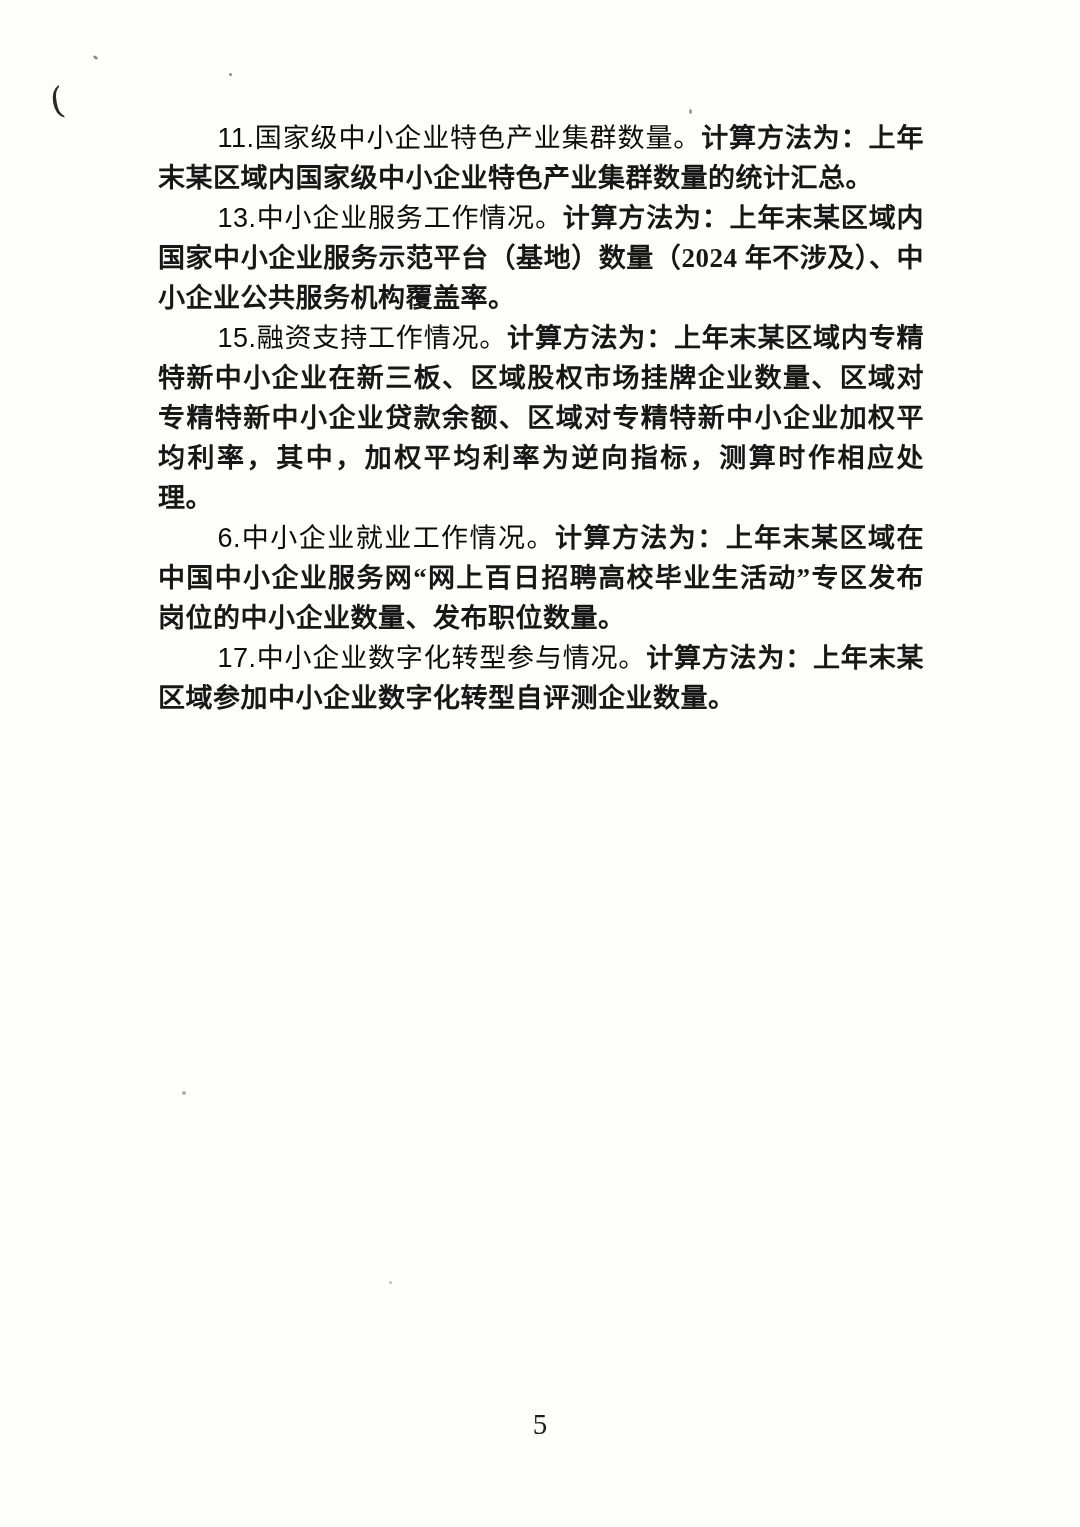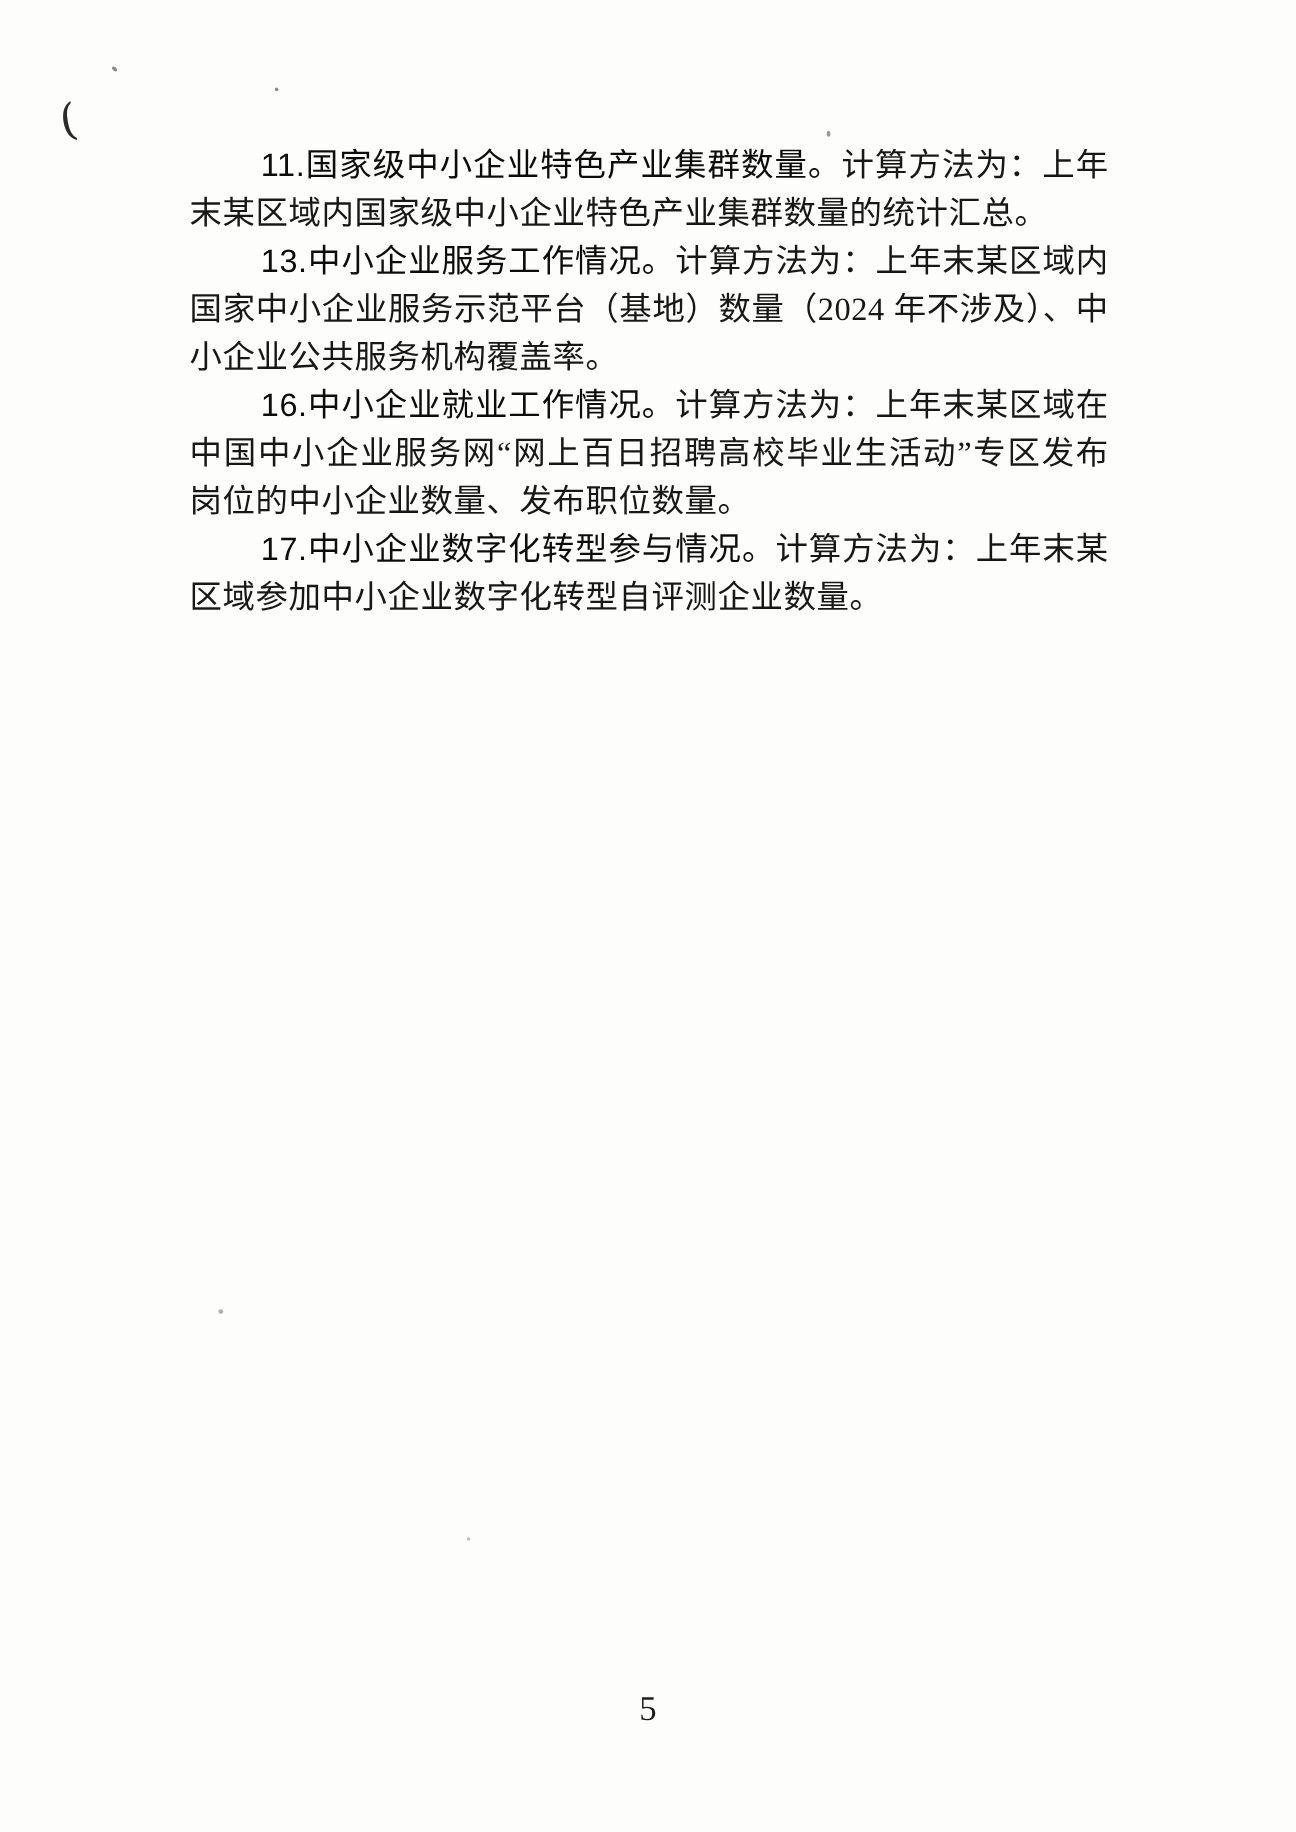--- a/index.html
+++ b/index.html
@@ -30,21 +30,21 @@
   .item {
     margin: 0;
     text-indent: 2.2em;
   }
   .item .heading {
     font-weight: 400;
     font-family: "Liberation Sans", "DejaVu Sans", sans-serif;
     color: #0c0c0c;
   }
   .item .body {
-    font-weight: 400;
+    font-weight: 700;
     color: #171717;
   }
   .page-number {
     position: absolute;
     top: 1408px;
     left: 0;
     width: 100%;
     text-align: center;
     font-size: 29px;
     color: #1c1c1c;
@@ -83,22 +83,23 @@
   <span class="speck s5"></span>
 
   <div class="content">
 
     <p class="item"><span class="heading">11.国家级中小企业特色产业集群数量。</span><span class="body">计算方法为：上年末某区域内国家级中小企业特色产业集群数量的统计汇总。</span></p>
 
 
     <p class="item"><span class="heading">13.中小企业服务工作情况。</span><span class="body">计算方法为：上年末某区域内国家中小企业服务示范平台（基地）数量（2024 年不涉及）、中小企业公共服务机构覆盖率。</span></p>
 
 
+    <p class="item"><span class="heading">15.融资支持工作情况。</span><span class="body">计算方法为：上年末某区域内专精特新中小企业在新三板、区域股权市场挂牌企业数量、区域对专精特新中小企业贷款余额、区域对专精特新中小企业加权平均利率，其中，加权平均利率为逆向指标，测算时作相应处理。</span></p>
 
-    <p class="item"><span class="heading">16.中小企业就业工作情况。</span><span class="body">计算方法为：上年末某区域在中国中小企业服务网“网上百日招聘高校毕业生活动”专区发布岗位的中小企业数量、发布职位数量。</span></p>
+    <p class="item"><span class="heading">6.中小企业就业工作情况。</span><span class="body">计算方法为：上年末某区域在中国中小企业服务网“网上百日招聘高校毕业生活动”专区发布岗位的中小企业数量、发布职位数量。</span></p>
 
     <p class="item"><span class="heading">17.中小企业数字化转型参与情况。</span><span class="body">计算方法为：上年末某区域参加中小企业数字化转型自评测企业数量。</span></p>
 
   </div>
 
   <div class="page-number">5</div>
 
 </div>
 
 </body></html>

